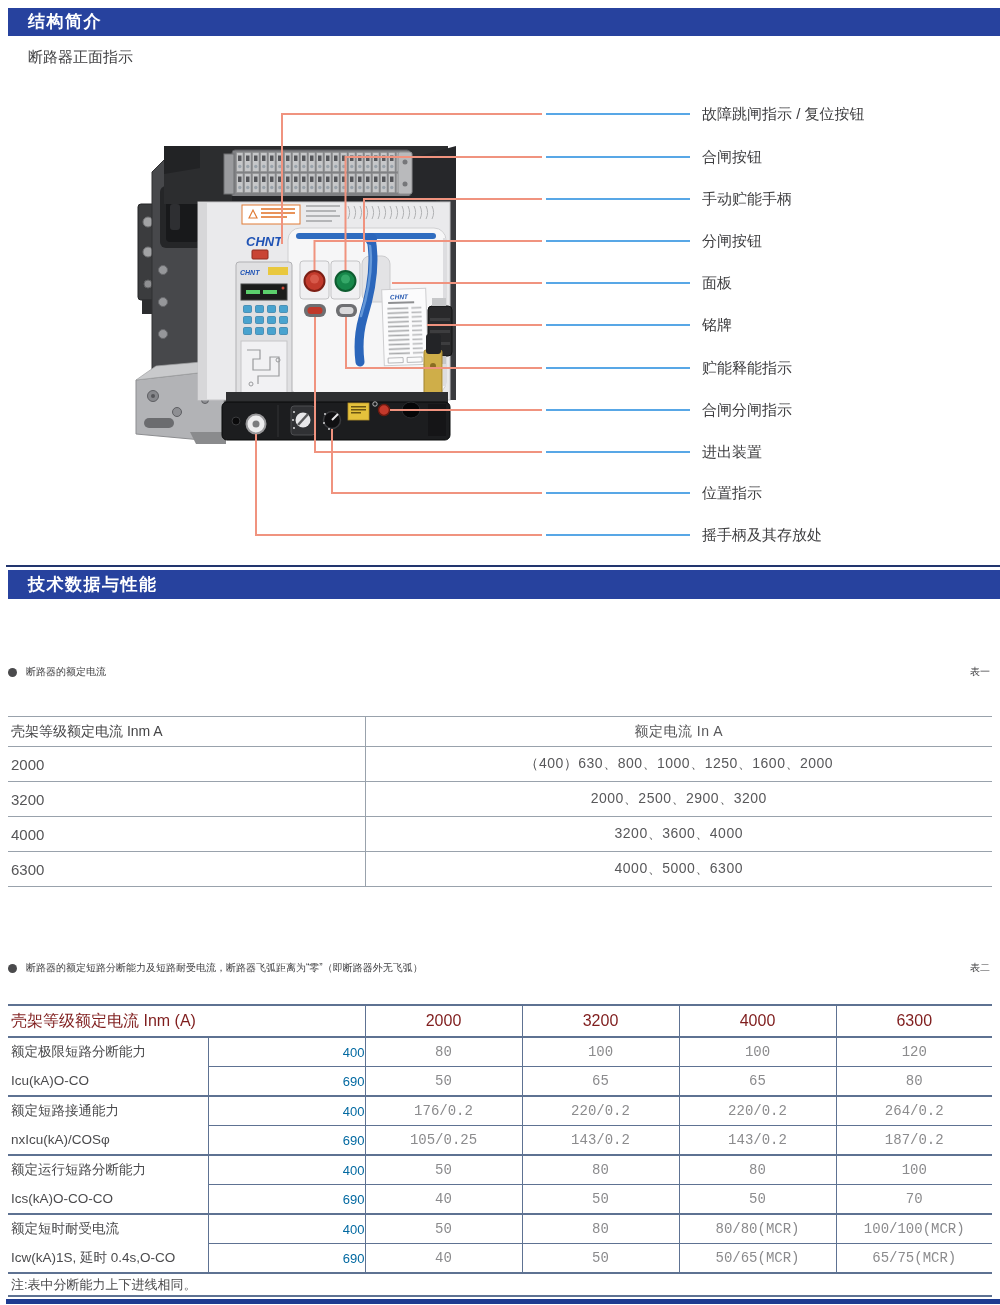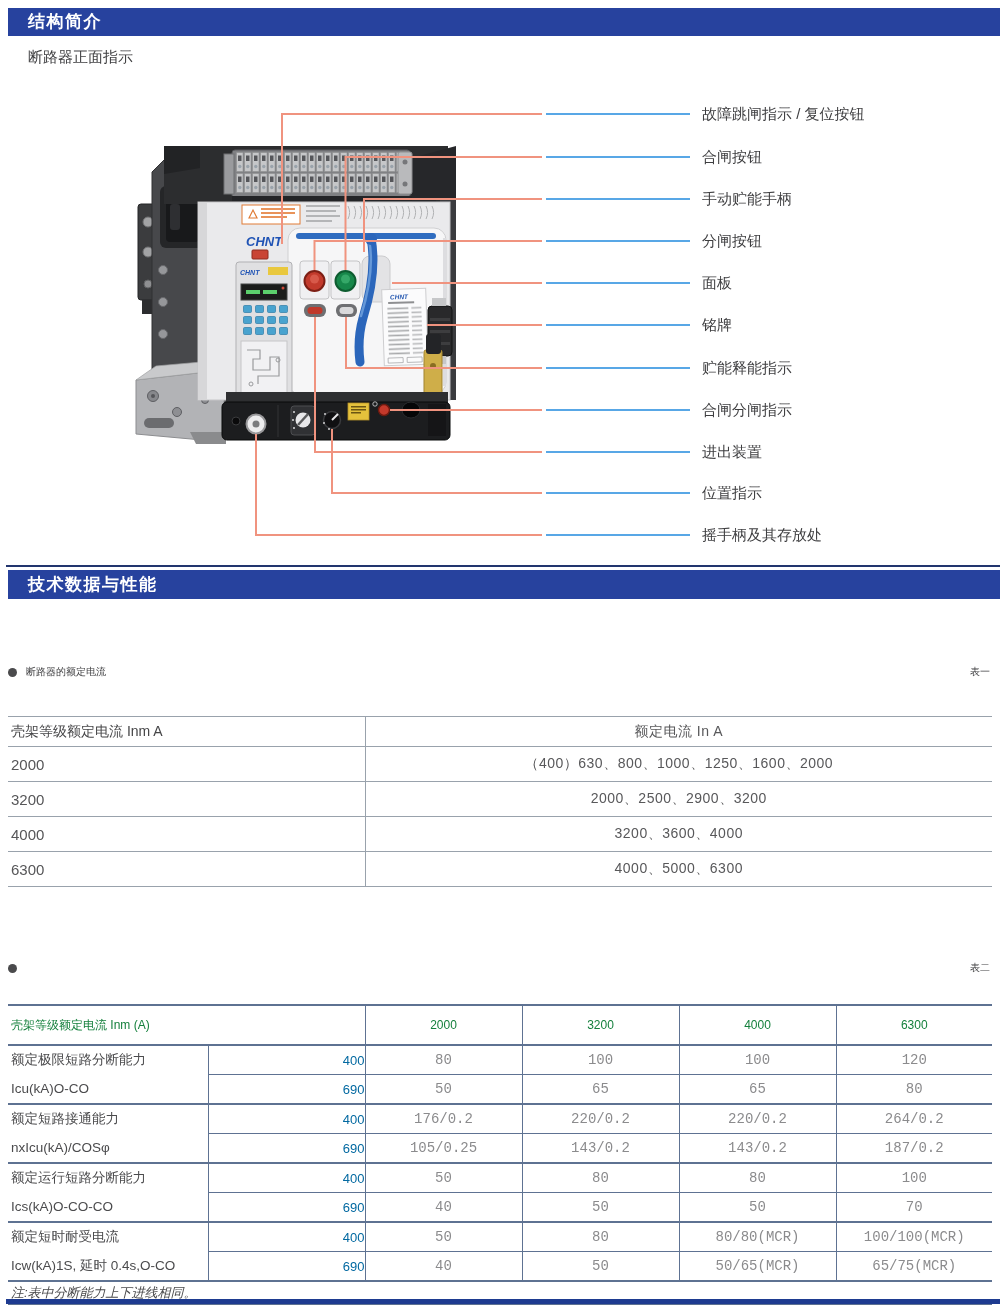--- a/index.html
+++ b/index.html
@@ -28,36 +28,36 @@
   .t1 th,.t1 td{border-top:1.5px solid #99a2ac;}
   .t1 tbody tr:last-child td{border-bottom:1.5px solid #99a2ac;}
   .t1 th:first-child,.t1 td:first-child{border-right:1.5px solid #99a2ac;}
   .t1 th{height:30px;font-size:14px;color:#454547;}
   .t1 td{height:35px;}
   .t1 .l{text-align:left;padding-left:3px;}
   .t1 td.l{font-size:15px;color:#565658;}
   .t1 .c{text-align:center;font-size:14px;color:#58585a;letter-spacing:0.5px;}
   
   .t2{top:1004px;}
-  .t2 th{height:40px;border-top:2px solid #5e7292;border-bottom:2px solid #5e7292;
-         font-size:12px;color:#15803d;text-align:center;}
+  .t2 th{height:32px;border-top:2px solid #5e7292;border-bottom:2px solid #5e7292;
+         font-size:16px;color:#7f1d1d;text-align:center;}
   .t2 th.l{text-align:left;padding-left:3px;border-right:1.5px solid #5e7292;}
   .t2 th.n{border-right:1.5px solid #5e7292;}
   .t2 th.n:last-child{border-right:none;}
   .t2 tr.grp td{border-top:2px solid #5e7292;}
   .t2 tr.sub td{border-top:1.3px solid #5e7292;}
   .t2 td{height:27px;}
   .t2 td.lab{border-right:1.5px solid #5e7292;vertical-align:middle;}
   .t2 td.lab div{height:28.5px;line-height:28.5px;font-size:13.5px;color:#4b4b4d;
                  padding-left:3px;white-space:nowrap;overflow:hidden;}
   .t2 td.v{text-align:right;font-size:13px;color:#0369a1;border-right:1.5px solid #5e7292;}
   .t2 td.d{text-align:center;font-size:14px;color:#8b8b8d;border-right:1.5px solid #5e7292;font-family:Liberation Mono, monospace;}
   .t2 td.d:last-child{border-right:none;}
   .t2 tr.noterow td{border-top:2px solid #5e7292;border-bottom:2px solid #5e7292;height:23px;
-                    font-size:13px;color:#4a4a4c;text-align:left;padding-left:3px;font-style:italic;}
+                    font-size:13px;color:#4a4a4c;text-align:left;padding-left:3px;}
 </style>
 </head>
 <body>
 
 <div class="page">
 
   <div class="bar" id="bar1">
     <span>结构简介</span>
   </div>
   <div class="subtitle">断路器正面指示</div>
@@ -338,20 +338,21 @@
       </tr>
       <tr>
         <td class="l">6300</td>
         <td class="c">4000、5000、6300</td>
       </tr>
     </tbody>
   </table>
 
   <div class="bullet-row" id="bullet2">
     <span class="bullet-dot"></span>
+    <span class="bullet-text">断路器的额定短路分断能力及短路耐受电流，断路器飞弧距离为“零”（即断路器外无飞弧）</span>
     <span class="table-tag">表二</span>
   </div>
 
   <table class="t2">
     <colgroup>
       <col style="width:200px">
         <col style="width:157px">
         <col style="width:157px">
       <col style="width:157px">
         <col style="width:157px">

